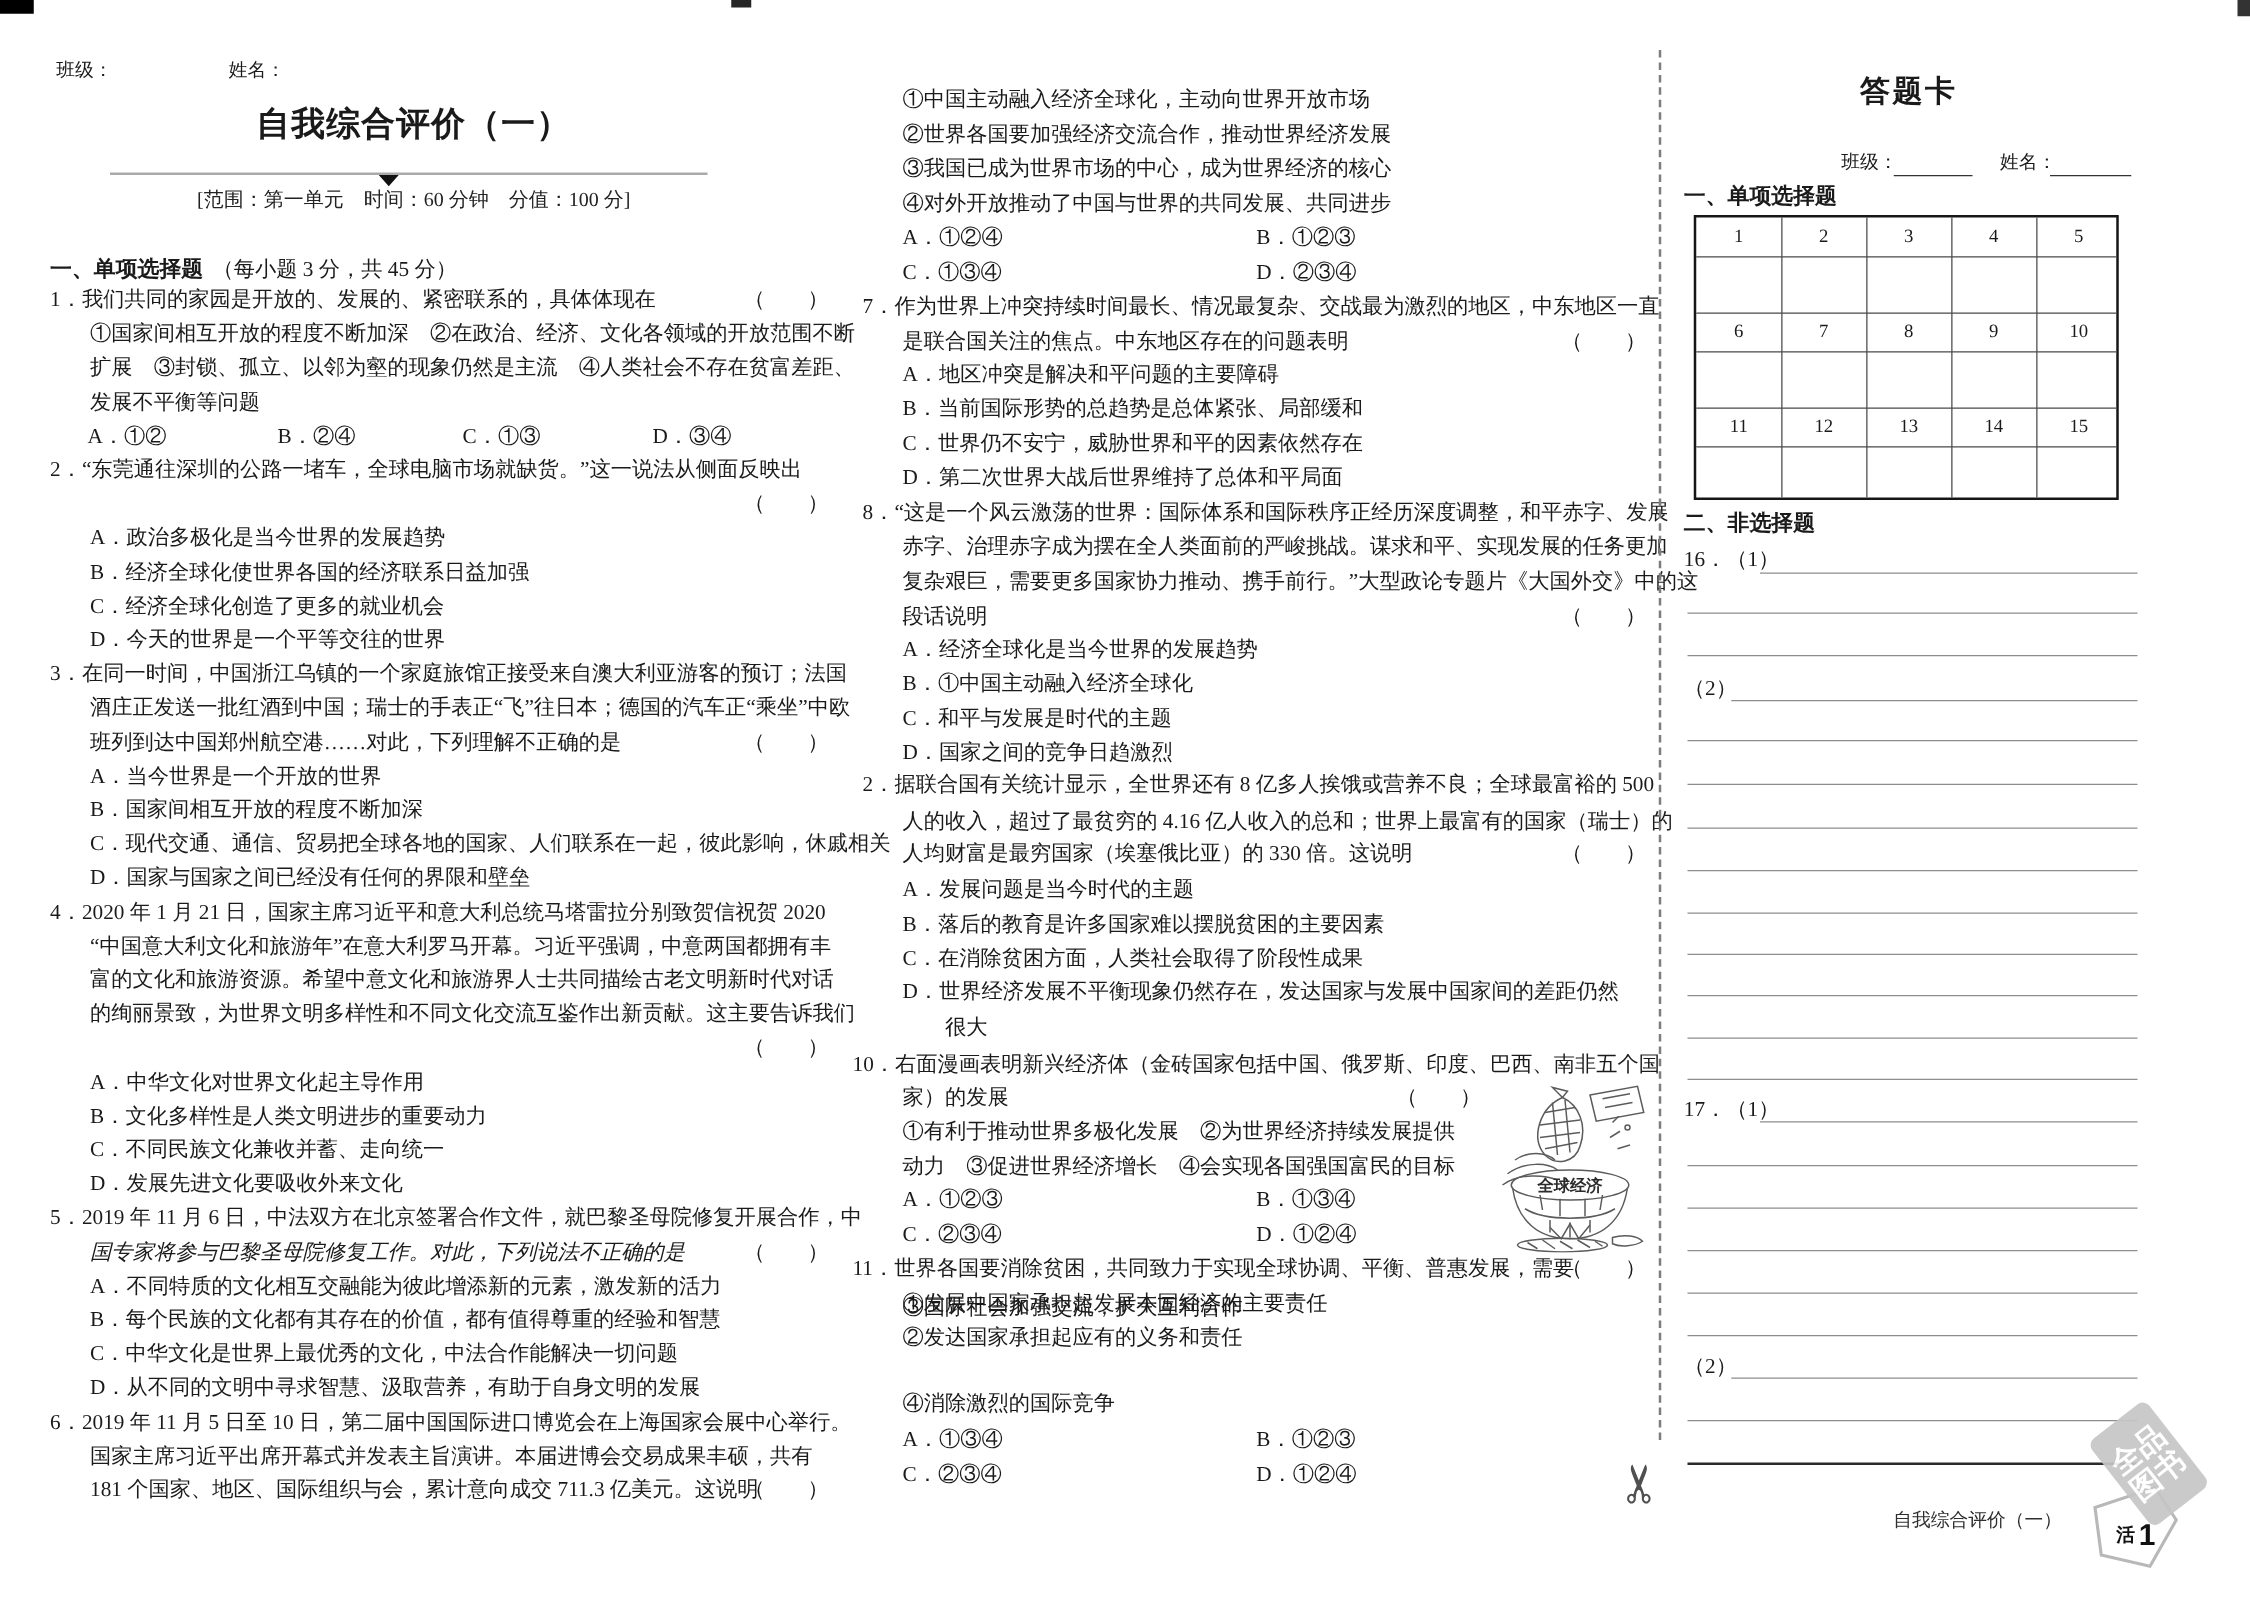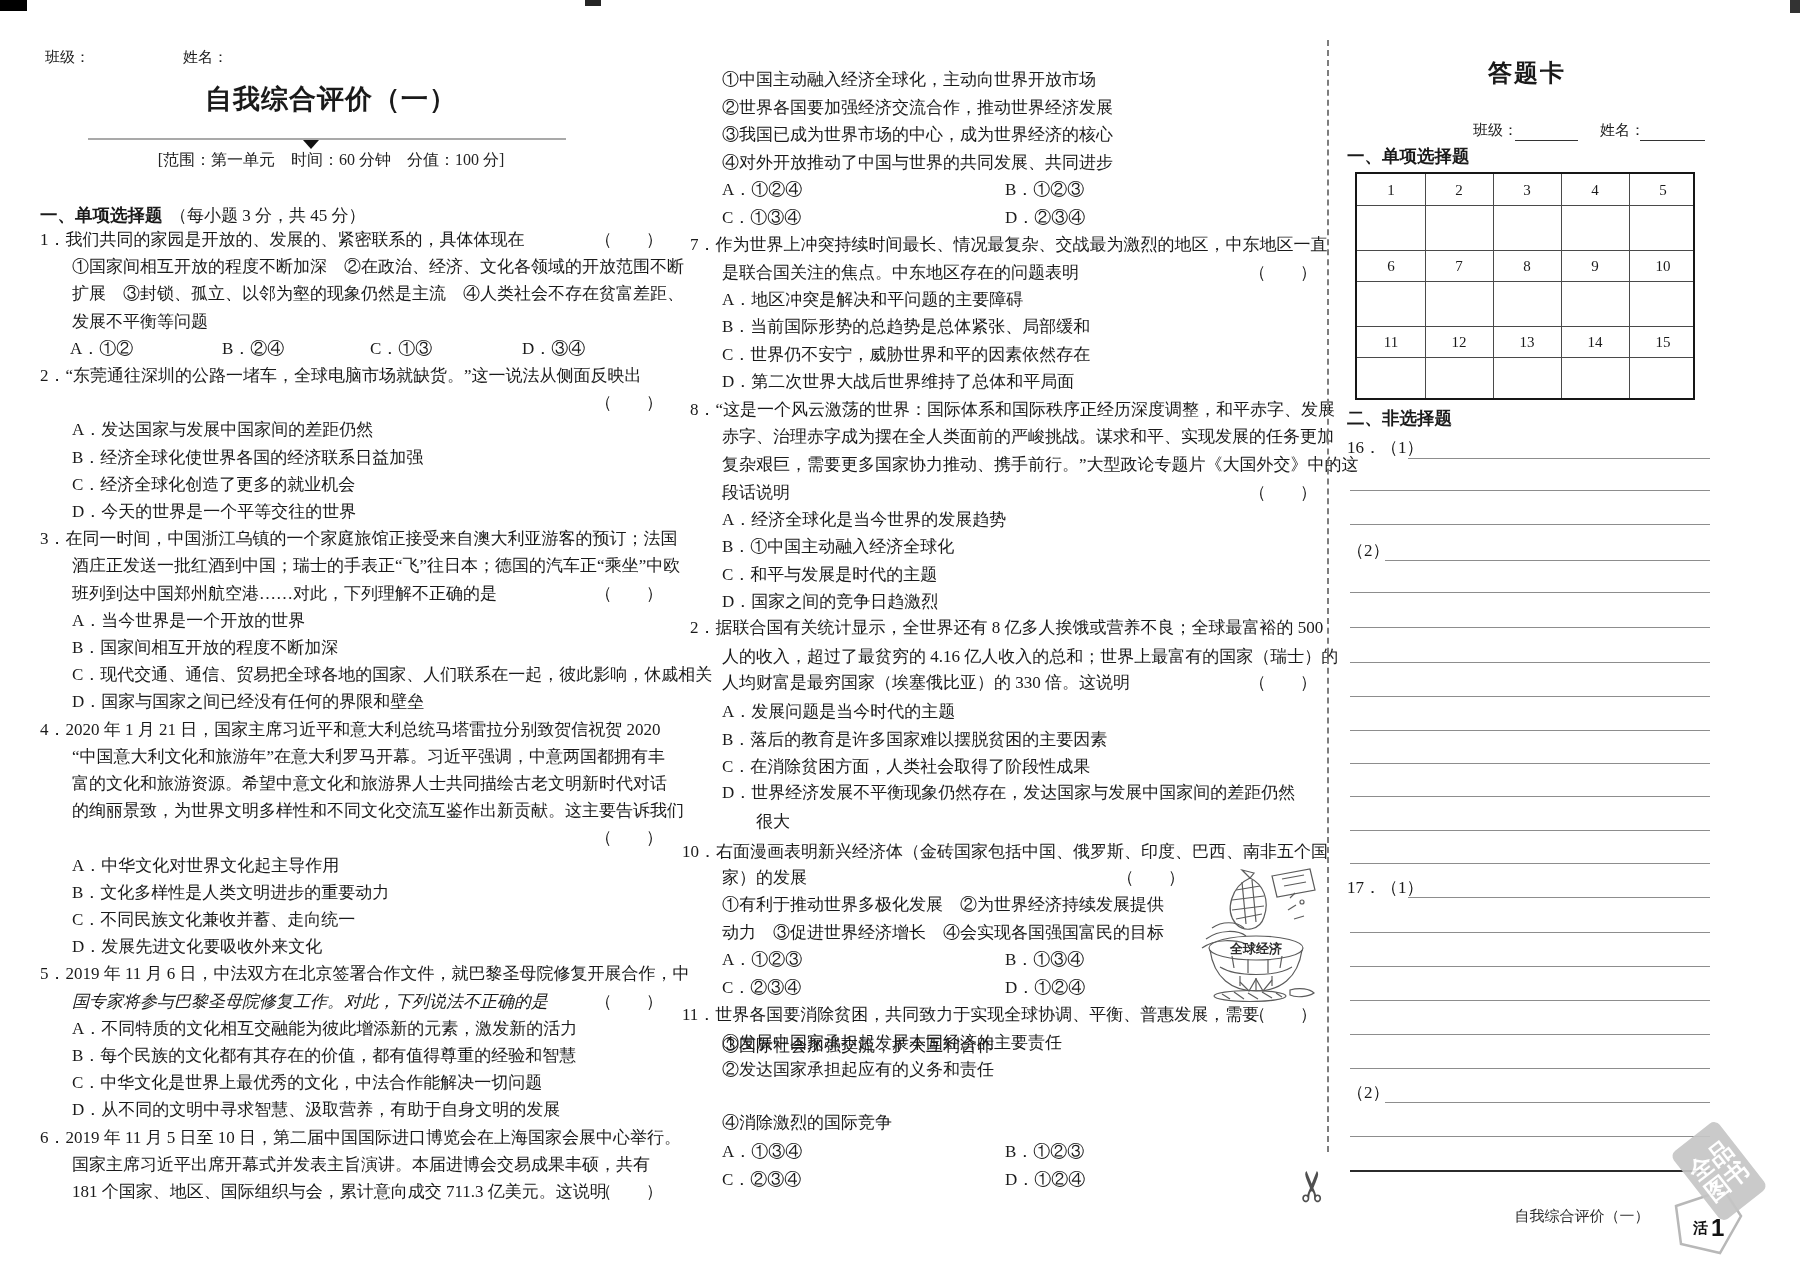--- a/index.html
+++ b/index.html
@@ -58,21 +58,21 @@
       <span class="ln ra" style="left: 663px; top: 240px;">（　　）</span>
       <span class="ln" style="left: 72px; top: 267px;">①国家间相互开放的程度不断加深　②在政治、经济、文化各领域的开放范围不断</span>
       <span class="ln" style="left: 72px; top: 294px;">扩展　③封锁、孤立、以邻为壑的现象仍然是主流　④人类社会不存在贫富差距、</span>
       <span class="ln" style="left: 72px; top: 322px;">发展不平衡等问题</span>
       <span class="ln" style="left: 70px; top: 349px;">A．①②</span>
       <span class="ln" style="left: 222px; top: 349px;">B．②④</span>
       <span class="ln" style="left: 370px; top: 349px;">C．①③</span>
       <span class="ln" style="left: 522px; top: 349px;">D．③④</span>
       <span class="ln" style="left: 40px; top: 376px;">2．“东莞通往深圳的公路一堵车，全球电脑市场就缺货。”这一说法从侧面反映出</span>
       <span class="ln ra" style="left: 663px; top: 403px;">（　　）</span>
-      <span class="ln" style="left: 72px; top: 430px;">A．发达国家与发展中国家间的差距仍然</span>
+      <span class="ln" style="left: 72px; top: 430px;">A．政治多极化是当今世界的发展趋势</span>
       <span class="ln" style="left: 72px; top: 458px;">B．经济全球化使世界各国的经济联系日益加强</span>
       <span class="ln" style="left: 72px; top: 485px;">C．经济全球化创造了更多的就业机会</span>
       <span class="ln" style="left: 72px; top: 512px;">D．今天的世界是一个平等交往的世界</span>
       <span class="ln" style="left: 40px; top: 539px;">3．在同一时间，中国浙江乌镇的一个家庭旅馆正接受来自澳大利亚游客的预订；法国</span>
       <span class="ln" style="left: 72px; top: 566px;">酒庄正发送一批红酒到中国；瑞士的手表正“飞”往日本；德国的汽车正“乘坐”中欧</span>
       <span class="ln" style="left: 72px; top: 594px;">班列到达中国郑州航空港……对此，下列理解不正确的是</span>
       <span class="ln ra" style="left: 663px; top: 594px;">（　　）</span>
       <span class="ln" style="left: 72px; top: 621px;">A．当今世界是一个开放的世界</span>
       <span class="ln" style="left: 72px; top: 648px;">B．国家间相互开放的程度不断加深</span>
       <span class="ln" style="left: 72px; top: 675px;">C．现代交通、通信、贸易把全球各地的国家、人们联系在一起，彼此影响，休戚相关</span>

